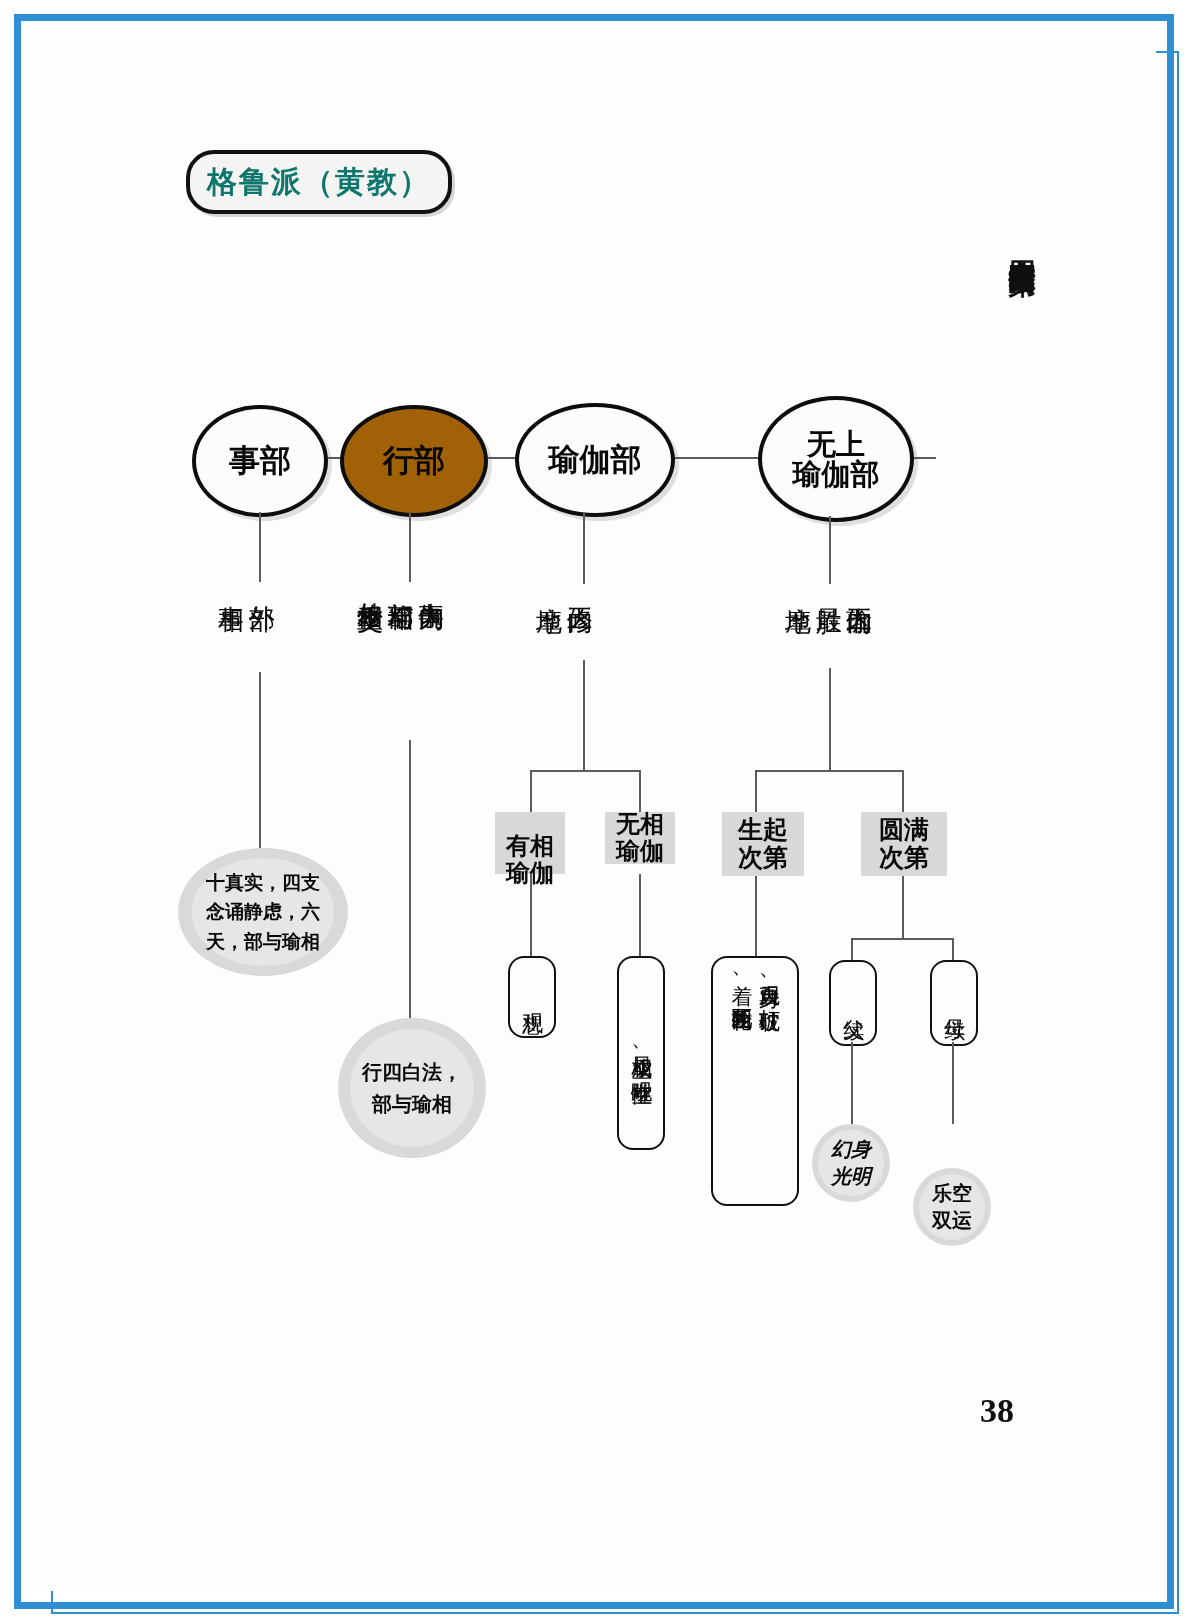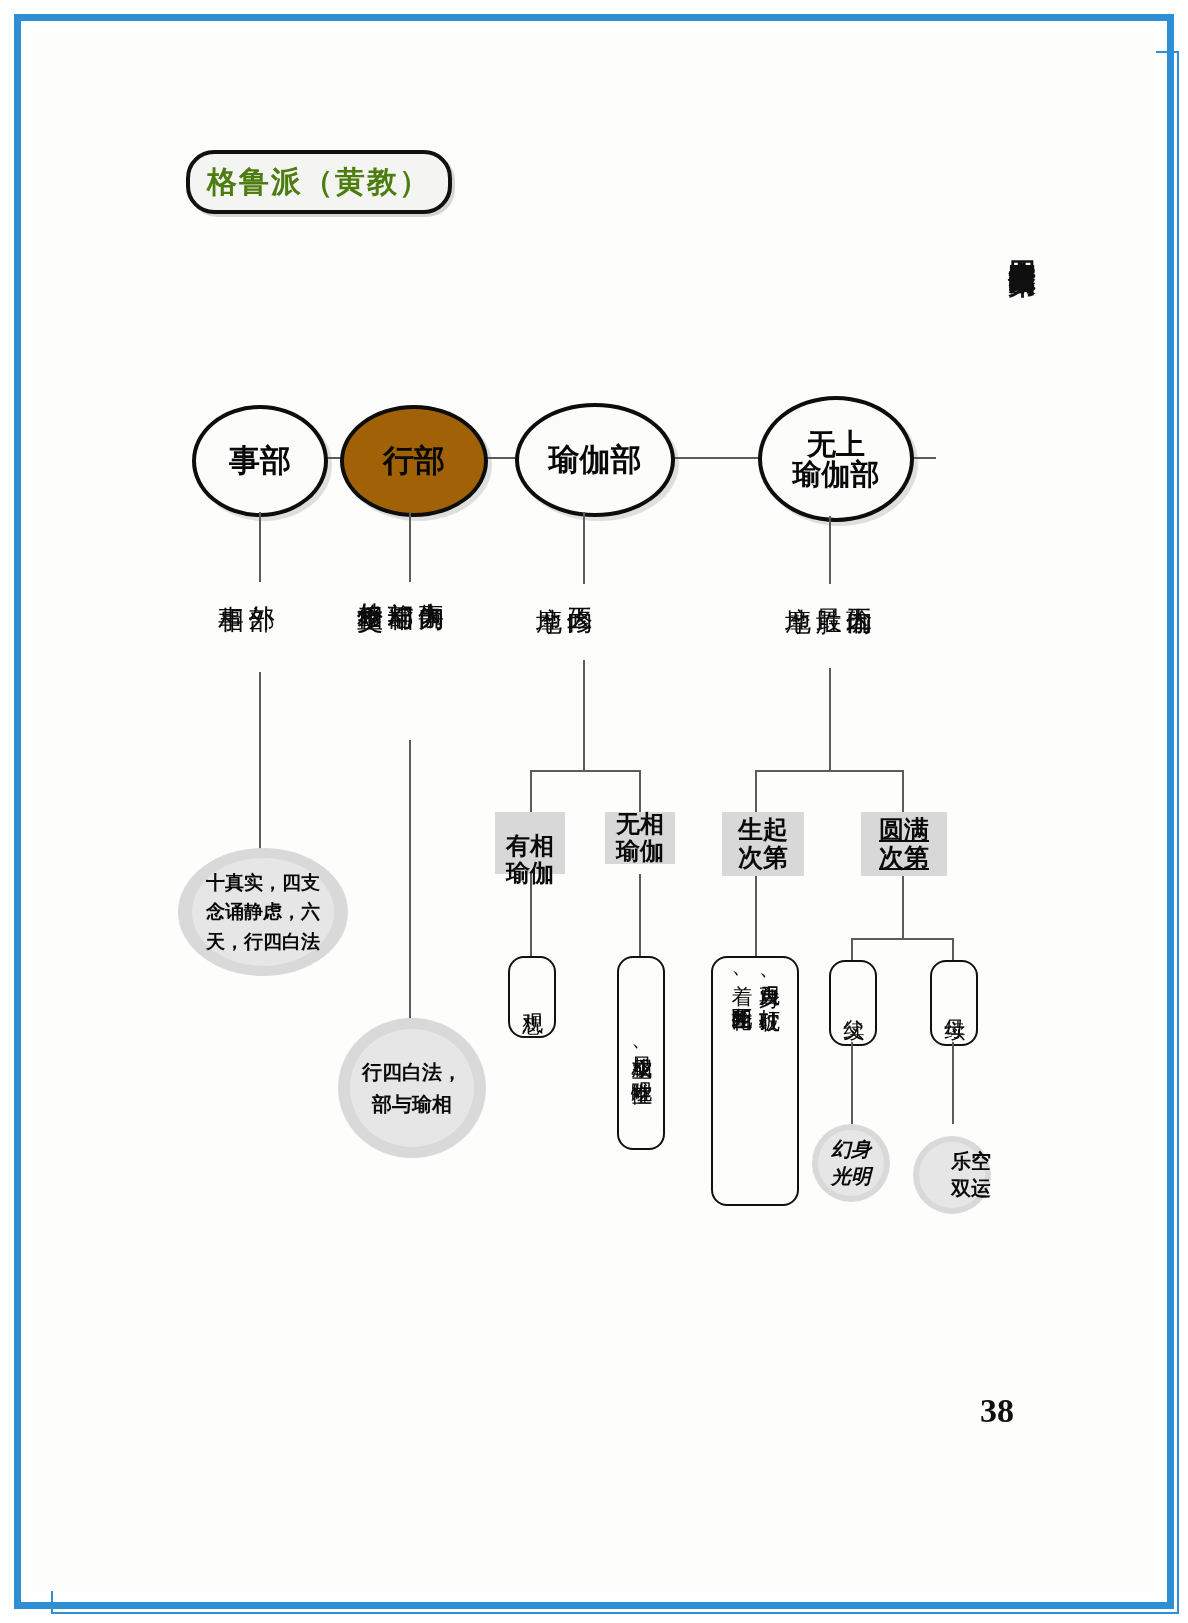--- a/index.html
+++ b/index.html
@@ -48,21 +48,21 @@
   #title-pill {
     left: 186px; top: 150px;
     width: 258px; height: 56px;
     border: 4px solid #111;
     border-radius: 28px;
     background: #f4f4f2;
     box-shadow: 3px 3px 0 rgba(60,60,60,0.20);
     display: flex; align-items: center; justify-content: center;
   }
   #title-pill .t {
-    font-size: 30px; font-weight: bold; color: #4d7c0f;
+    font-size: 30px; font-weight: bold; color: #0f766e;
     letter-spacing: 2px;
     font-family: "Liberation Serif","DejaVu Serif",serif;
   }
 
   
   #side-caption {
     left: 1004px; top: 238px;
     font-size: 27px; font-weight: bold; color: #101010;
     letter-spacing: 1px;
   }
@@ -198,21 +198,21 @@
 <div class="abs" style="left:783px; top:587px; display:flex; flex-direction:row-reverse; gap:2px;">
   <span class="vtext stemlabel">内瑜伽三</span>
   <span class="vtext stemlabel">最胜</span>
   <span class="vtext stemlabel">摩地</span>
 </div>
 
 <div class="abs stamp" style="left:178px; top:848px; width:170px; height:128px;">
   <div class="inner" style="font-size:19px; line-height:1.55;">
     <div>十真实，四支</div>
     <div>念诵静虑，六</div>
-    <div>天，行四白法</div>
+    <div>天，部与瑜相</div>
   </div>
 </div>
 
 <div class="abs stamp" style="left:338px; top:1018px; width:148px; height:140px;">
   <div class="inner" style="font-size:20px; line-height:1.6;">
     <div>行四白法，</div>
     <div>部与瑜相</div>
   </div>
 </div>
 
@@ -242,21 +242,21 @@
 
 <div class="abs hline" style="left:755px; top:770px; width:148px;"></div>
 <div class="abs vline" style="left:755px; top:770px; height:42px;"></div>
 <div class="abs vline" style="left:902px; top:770px; height:42px;"></div>
 
 <div class="abs hl" style="left:714px; top:812px; width:82px; height:64px; font-size:25px;margin-left:8px;">
   <span style="white-space:pre-line;">生起
 次第</span>
 </div>
 <div class="abs hl" style="left:861px; top:812px; width:86px; height:64px; font-size:25px;">
-  <span style="white-space:pre-line;text-decoration:underline;">圆满
+  <span style="white-space:pre-line;">圆满
 次第</span>
 </div>
 
 <div class="abs vline" style="left:755px; top:876px; height:80px;"></div>
 <div class="abs rbox" style="left:711px; top:956px; width:88px; height:250px; align-items:flex-start; padding-top:10px; box-sizing:border-box;">
   <div style="display:flex; flex-direction:row-reverse; gap:4px;">
     <span class="vtext">自观天身、打破耽</span>
     <span class="vtext">着、断生死轮回</span>
   </div>
 </div>
@@ -276,18 +276,18 @@
 <div class="abs vline" style="left:851px; top:1042px; height:82px;"></div>
 <div class="abs vline" style="left:952px; top:1042px; height:82px;"></div>
 
 <div class="abs stamp" style="left:812px; top:1124px; width:78px; height:78px;">
   <div class="inner" style="font-size:20px; line-height:1.35;font-style:italic;">
     <div>幻身</div>
     <div>光明</div>
   </div>
 </div>
 
-<div class="abs stamp" style="left:913px; top:1136px; width:78px; height:78px;justify-content:flex-end;">
+<div class="abs stamp" style="left:913px; top:1168px; width:78px; height:78px;">
   <div class="inner" style="font-size:20px; line-height:1.35;">
     <div>乐空</div>
     <div>双运</div>
   </div>
 </div>
 
 </body></html>

